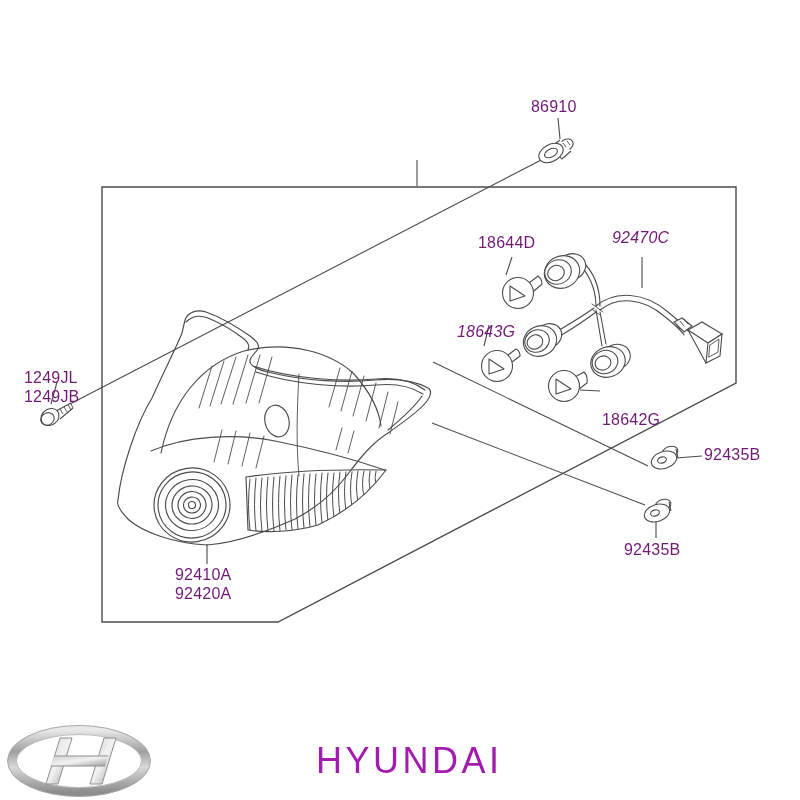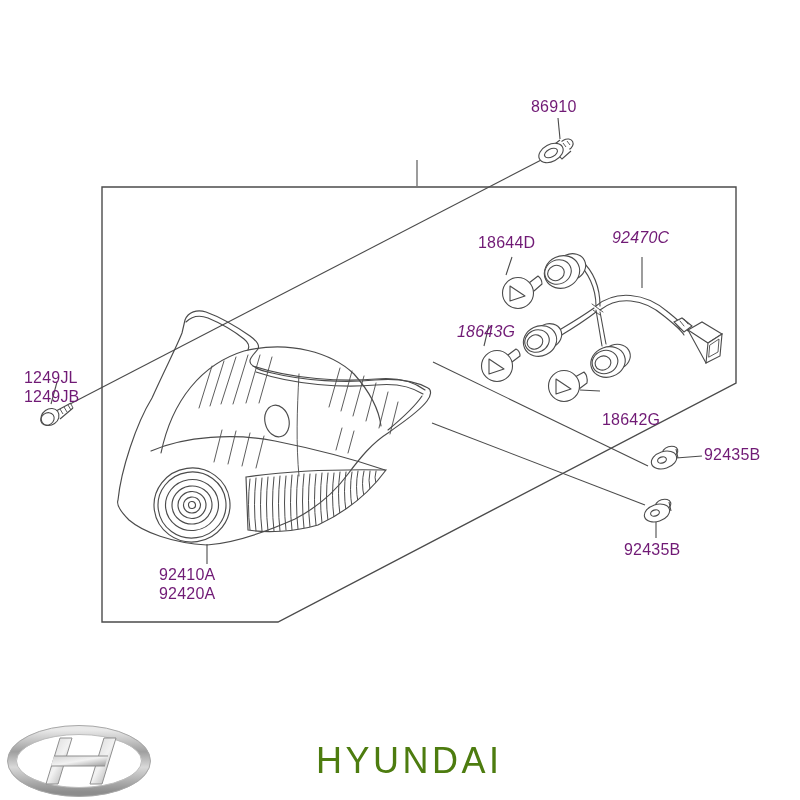--- a/index.html
+++ b/index.html
@@ -11,23 +11,23 @@
           white-space:nowrap;letter-spacing:0.2px;}
   .lbl-assembly{left:384px;top:119px;}
   .lbl-86910{left:531px;top:97px;}
   .lbl-18644D{left:478px;top:233px;}
   .lbl-92470C{left:612px;top:228px;font-style:italic;}
   .lbl-18643G{left:457px;top:322px;font-style:italic;}
   .lbl-18642G{left:602px;top:382px;margin-top:28px;}
   .lbl-1249{left:24px;top:332px;margin-top:36px;}
   .lbl-92435B-1{left:704px;top:445px;}
   .lbl-92435B-2{left:624px;top:540px;}
-  .lbl-lamp{left:159px;top:565px;}
+  .lbl-lamp{left:175px;top:565px;}
   .footer-text{position:absolute;left:316px;top:740px;font-size:36px;
-          color:#4d7c0f;letter-spacing:3.5px;display:flex;gap:12px;
+          color:#a21caf;letter-spacing:3.5px;display:flex;gap:12px;
           white-space:nowrap;}
 </style>
 </head>
 <body>
 
 <div class="stage">
 
 <svg width="800" height="800" viewBox="0 0 800 800">
   <defs>
     <linearGradient id="chrome" x1="0" y1="0" x2="0" y2="1">

